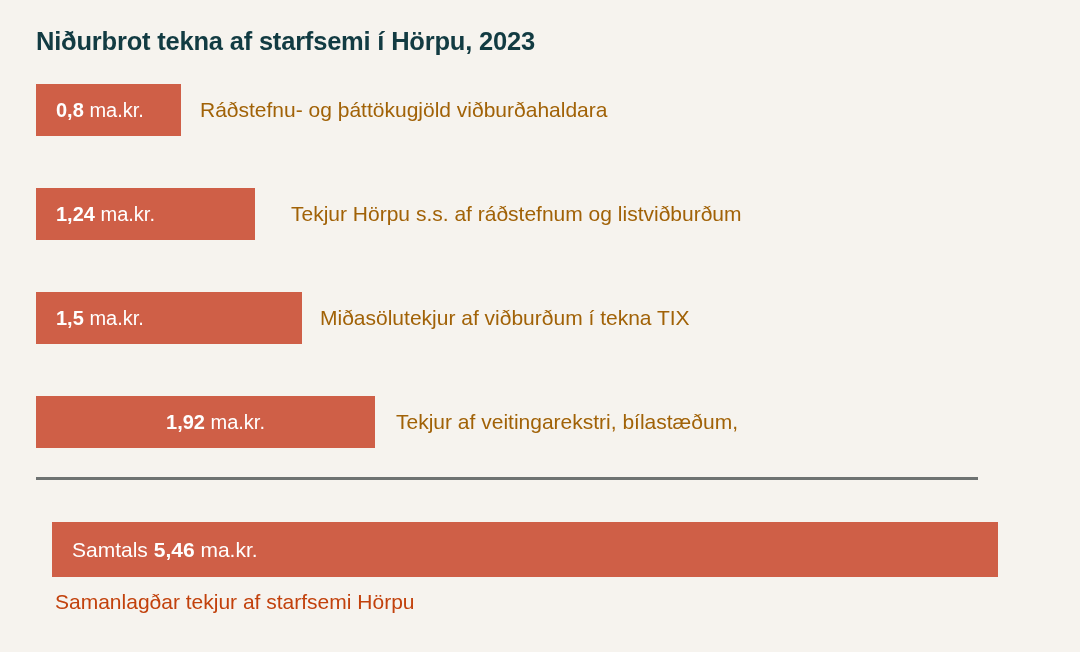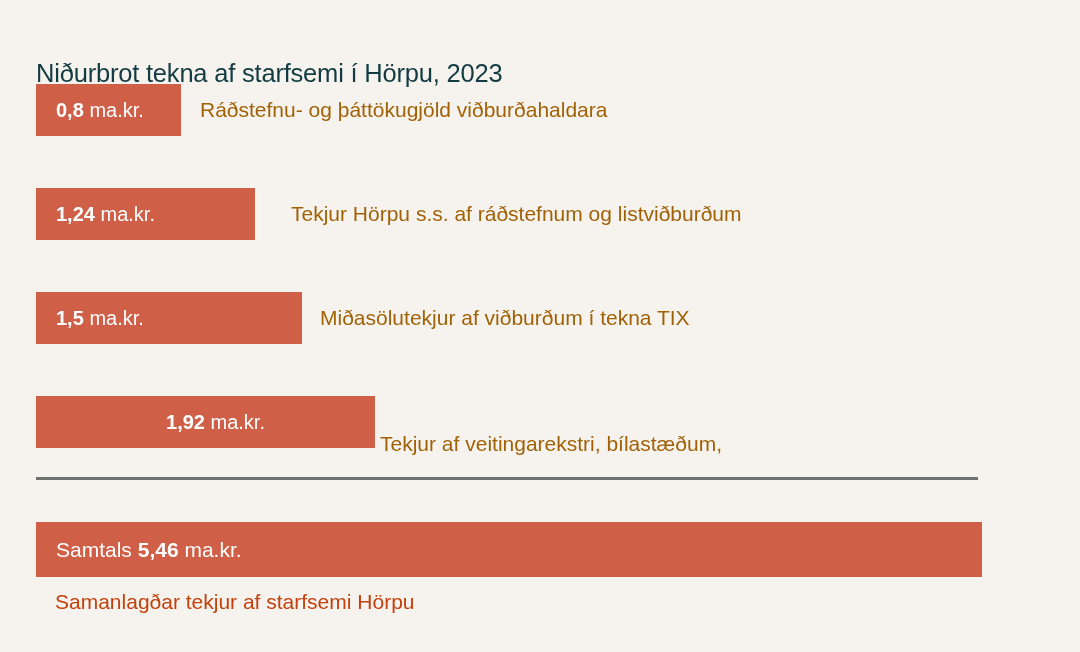--- a/index.html
+++ b/index.html
@@ -19,25 +19,24 @@
     width: 1080px;
     height: 652px;
     background: #F6F3EE;
     box-sizing: border-box;
   }
   .chart-title {
     position: absolute;
     left: 36px;
     top: 27px;
     font-size: 25.5px;
-    font-weight: normal;
+    font-weight: bold;
     color: #123B42;
     letter-spacing: -0.2px;
     white-space: nowrap;
-    margin-top: 32px;
   }
 
   
   .rows {
     position: absolute;
     left: 0;
     top: 84px;
     width: 892px;
   }
   .row {
@@ -86,21 +85,21 @@
     left: 36px;
     top: 477px;
     width: 942px;
     height: 3px;
     background: #6E7271;
   }
 
   
   .total-bar {
     position: absolute;
-    left: 36px;
+    left: 52px;
     top: 522px;
     width: 946px;
     height: 55px;
     background: #CF5F47;
     display: flex;
     align-items: center;
     box-sizing: border-box;
     padding-left: 20px;
   }
   .total-text {
@@ -154,21 +153,21 @@
       </div>
       <div class="row-label" style="left:320px;">
         <span>Miðasölutekjur af viðburðum í tekna TIX</span>
       </div>
     </div>
 
     <div class="row">
       <div class="bar" style="width:339px;justify-content:center;">
         <span class="bar-value"><span class="num">1,92</span> <span class="unit">ma.kr.</span></span>
       </div>
-      <div class="row-label" style="left:380px;margin-top:22px;">
+      <div class="row-label" style="left:396px;">
         <span>Tekjur af veitingarekstri, bílastæðum,</span>
       </div>
     </div>
 
   </div>
 
   <div class="divider"></div>
 
   <div class="total-bar">
     <span class="total-text"><span>Samtals</span> <span class="num">5,46</span> <span>ma.kr.</span></span>

